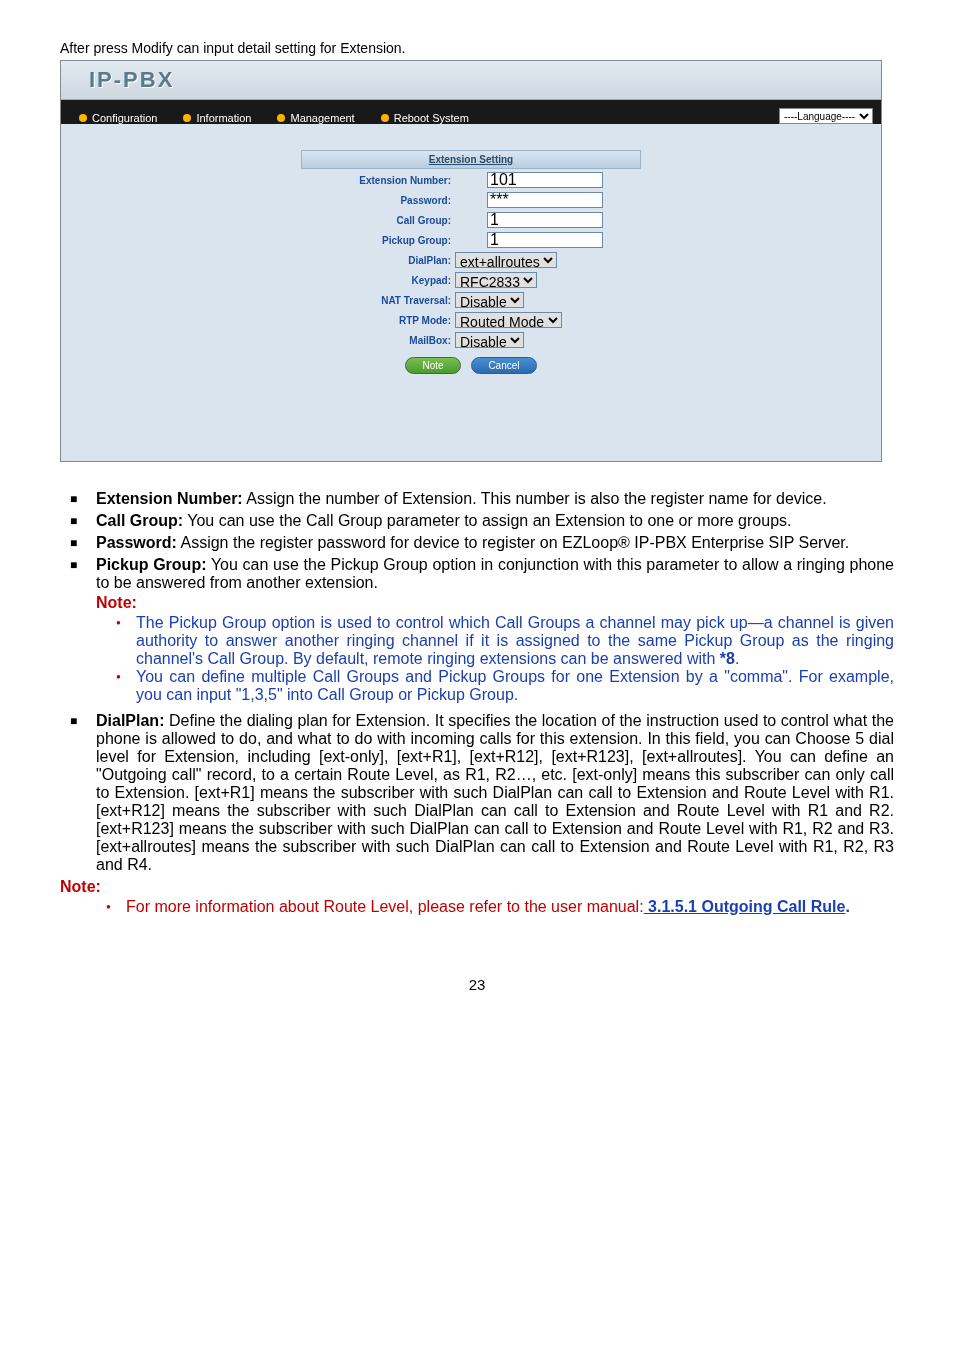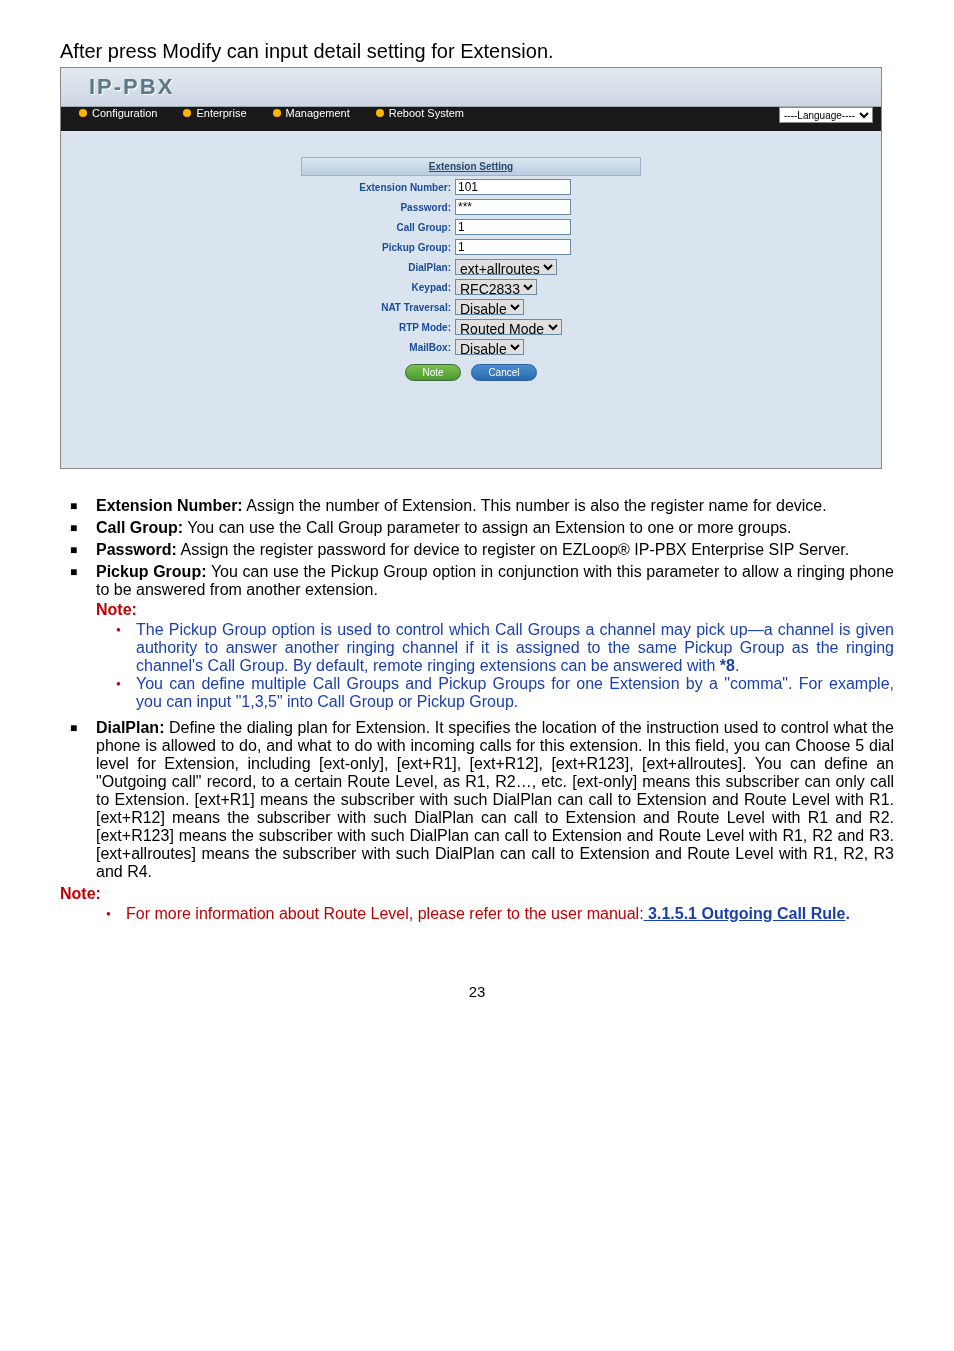--- a/index.html
+++ b/index.html
@@ -4,21 +4,21 @@
 <style>
   body {
     margin: 0;
     padding: 40px 60px;
     font-family: Arial, Helvetica, sans-serif;
     background: #fff;
     color: #000;
     font-size: 16px;
     width: 834px;
   }
-  .intro-text { font-size: 20px; margin-bottom: 4px; }
+  .intro-text { font-size: 14px; margin-bottom: 4px; }
   .screenshot {
     border: 1px solid #888;
     width: 820px;
     background: linear-gradient(#2a2a2a 0 38px, #d9e4ee 38px 100%);
     position: relative;
     height: 400px;
     margin-bottom: 28px;
     overflow: hidden;
   }
   .logo-wrap {
@@ -33,21 +33,21 @@
     font-size: 22px;
     color: #5a7a8a;
     letter-spacing: 2px;
     padding-left: 28px;
     text-shadow: 1px 1px 0 #fff;
   }
   .menubar {
     height: 24px;
     background: #191919;
     display: flex;
-    align-items: flex-start;
+    align-items: flex-end;
     padding: 0 8px;
     gap: 6px;
     font-size: 11px;
     color: #fff;
   }
   .mitem { display:flex; align-items:center; gap:5px; padding:0 10px; cursor:pointer;}
   .dot {
     width:8px;height:8px;border-radius:50%;background:#ffb400;display:inline-block;
   }
   .lang-sel {
@@ -68,22 +68,22 @@
     font-weight:bold;
     color:#2a4a6a;
     border:1px solid #9fb3c7;
     padding:3px 4px;
     font-size:10px;
     text-decoration:underline;
   }
   .frow { display:flex; align-items:center; margin-top:2px; height:18px;}
   .flabel { width:150px; text-align:right; color:#1a4a9a; font-weight:bold; padding-right:4px;}
   .finput {
-    border:1px solid #6a8aaa; font-size:12px; height:14px; padding:0 2px;
-    background:#fff; width:110px;
+    border:1px solid #6a8aaa; font-size:16px; height:14px; padding:0 2px;
+    background:#fff; width:110px;margin-left:32px;
   }
   .fselect {
     border:1px solid #6a8aaa; font-size:14px; height:16px; background:#e0e0e0;
   }
   .btn-row { text-align:center; margin-top:8px; }
   .pill-btn {
     display:inline-block; border-radius:10px; padding:2px 16px; font-size:10px;
     color:#fff; border:1px solid #3a6a3a; margin:0 4px; cursor:pointer;
   }
   .apply-b { background: linear-gradient(#7bc050,#4a9a30); }
@@ -116,21 +116,21 @@
   <div class="logo-wrap">
     <span class="logo">IP-PBX</span>
   </div>
   <div class="menubar">
     <div class="mitem">
         <span class="dot"></span>
         <span>Configuration</span>
       </div>
     <div class="mitem">
         <span class="dot"></span>
-        <span>Enterprise</span>
+        <span>Information</span>
       </div>
     <div class="mitem">
         <span class="dot"></span>
         <span>Management</span>
       </div>
     <div class="mitem">
         <span class="dot"></span>
         <span>Reboot System</span>
       </div>
     <select class="lang-sel"><option>----Language----</option></select>

